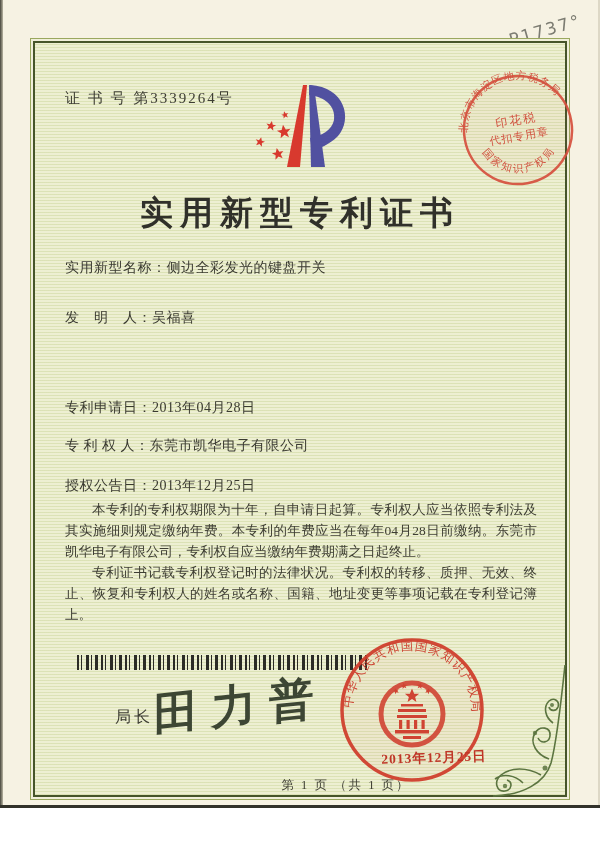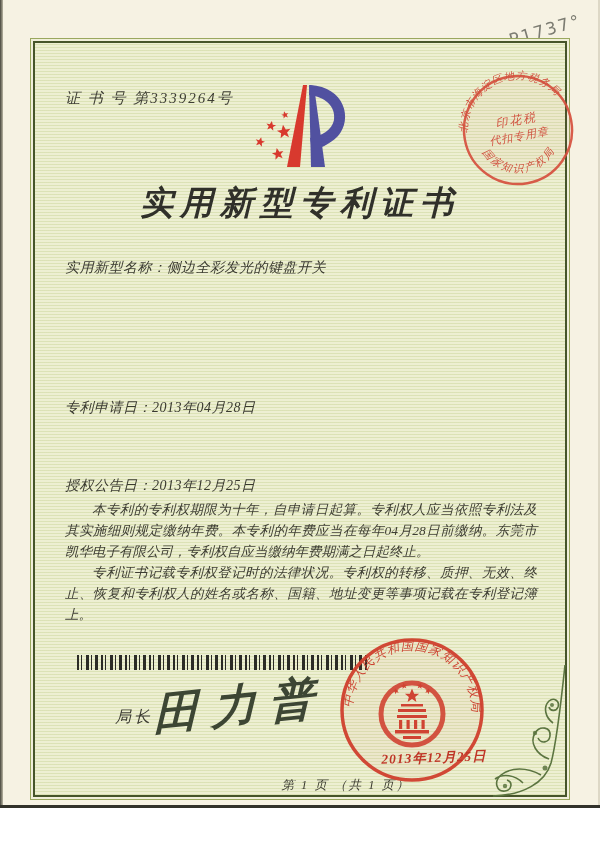--- a/index.html
+++ b/index.html
@@ -17,39 +17,39 @@
   .scan-edge-bottom{position:absolute;left:0;top:805px;width:600px;height:3px;background:#32322a;}
   .scan-edge-right{position:absolute;right:0;top:0;width:2px;height:808px;background:#ddd8c6;}
 
   .pencil-note{
     position:absolute;left:508px;top:20px;color:#7c7c72;font-size:17px;
     font-family:"DejaVu Sans",sans-serif;transform:rotate(-16deg);letter-spacing:2px;
   }
 
   .frame{
     position:absolute;left:30px;top:38px;width:538px;height:760px;
-    border:1px solid #9aa85e;background:#f0efda;font-style:italic;
+    border:1px solid #9aa85e;background:#f0efda;
   }
   .frame-inner{
     position:absolute;left:2px;top:2px;right:2px;bottom:2px;
     border:2px solid #46552a;
     background-color:#edefd2;
     background-image:repeating-linear-gradient(0deg,
       rgba(184,199,124,0.33) 0px, rgba(184,199,124,0.33) 1px,
       rgba(0,0,0,0) 1px, rgba(0,0,0,0) 3px);
   }
 
   .cert-number{position:absolute;left:30px;top:46px;font-size:15px;letter-spacing:2px;color:#3d3d33;}
 
   .logo{position:absolute;left:212px;top:32px;width:120px;height:104px;}
 
   .tax-seal{position:absolute;right:-12px;top:28px;width:118px;height:118px;transform:rotate(-10deg);opacity:.92;}
 
   .title{
-    position:absolute;left:0;top:138px;width:100%;text-align:center;
+    position:absolute;left:0;top:148px;width:100%;text-align:center;
     font-size:33px;letter-spacing:7px;color:#30302a;font-weight:600;
   }
 
   .field-row{position:absolute;left:30px;font-size:14px;color:#3a3a30;letter-spacing:.5px;white-space:nowrap;}
   .f0{top:216px;} .f1{top:266px;} .f2{top:311px;} .f3{top:356px;} .f4{top:394px;} .f5{top:434px;}
 
   .paragraphs{
     position:absolute;left:30px;right:28px;top:456px;
     font-size:13.5px;line-height:21px;text-align:justify;color:#3e3e33;
   }
@@ -129,21 +129,23 @@
       <text font-size="10.5" fill="#cf4534" letter-spacing="2">
         <textPath href="#taxBottom" startOffset="16">国家知识产权局</textPath>
       </text>
       <text x="59" y="53" text-anchor="middle" font-size="12" fill="#cf4534" letter-spacing="2">印花税</text>
       <text x="59" y="69" text-anchor="middle" font-size="11" fill="#cf4534" letter-spacing="1">代扣专用章</text>
     </svg>
 
     <div class="title">实用新型专利证书</div>
 
     <div class="field-row f0"><span>实用新型名称：</span><span>侧边全彩发光的键盘开关</span></div>
+    <div class="field-row f1"><span>发　明　人：</span><span>吴福喜</span></div>
     <div class="field-row f3"><span>专利申请日：</span><span>2013年04月28日</span></div>
+    <div class="field-row f4"><span>专 利 权 人：</span><span>东莞市凯华电子有限公司</span></div>
     <div class="field-row f5"><span>授权公告日：</span><span>2013年12月25日</span></div>
 
     <div class="paragraphs">
       <p>本专利的专利权期限为十年，自申请日起算。专利权人应当依照专利法及其实施细则规定缴纳年费。本专利的年费应当在每年04月28日前缴纳。东莞市凯华电子有限公司，专利权自应当缴纳年费期满之日起终止。</p>
       <p>专利证书记载专利权登记时的法律状况。专利权的转移、质押、无效、终止、恢复和专利权人的姓名或名称、国籍、地址变更等事项记载在专利登记簿上。</p>
     </div>
 
     <div class="barcode"></div>
 
     <div class="signer-title">局长</div>

